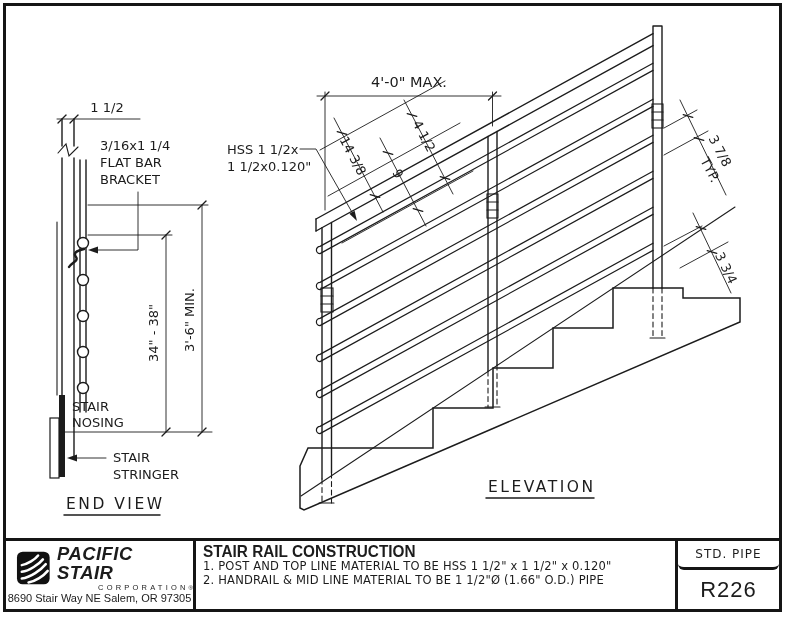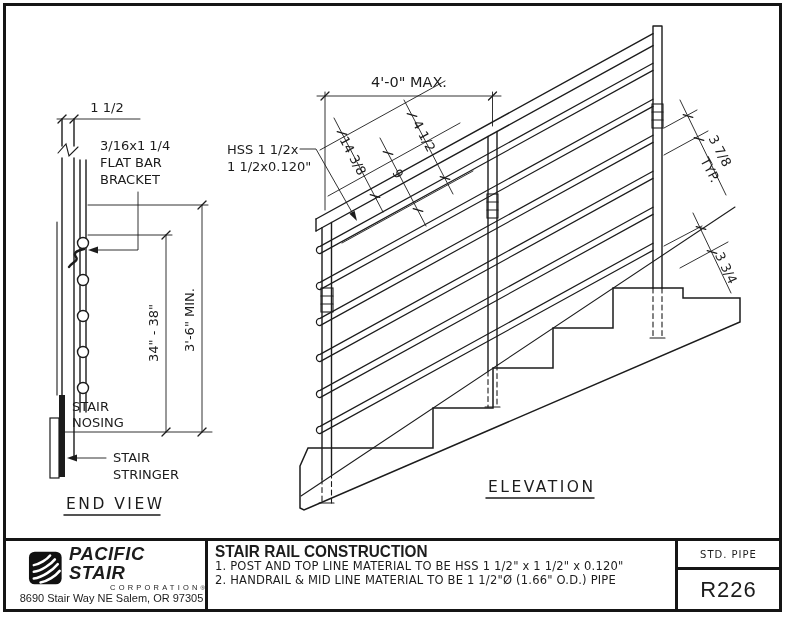--- a/index.html
+++ b/index.html
@@ -8,38 +8,38 @@
   .frame{position:absolute;left:3px;top:3px;right:3px;bottom:8px;border:3px solid #151515;}
   svg.drawing{position:absolute;left:0;top:0;}
   svg text{fill:#1c1c1c;}
   .ann{font-family:"DejaVu Sans",sans-serif;font-size:13px;}
   .ann-big{font-family:"DejaVu Sans",sans-serif;font-size:14.5px;}
   .view-title{font-family:"DejaVu Sans",sans-serif;font-size:15.5px;letter-spacing:2.5px;}
   
   .titleblock{position:absolute;left:0;right:0;bottom:0;height:68px;border-top:3px solid #151515;
               display:flex;background:#fff;}
   .tb-cell{box-sizing:border-box;}
-  .tb-left{width:190px;border-right:3px solid #151515;padding-top:3px;margin-left:12px;}
+  .tb-left{width:190px;border-right:3px solid #151515;padding-top:3px;}
   .tb-brand{display:flex;align-items:center;padding-left:10px;}
   .brand-text{margin-left:6px;}
   .brand-name{font-family:"Liberation Sans",sans-serif;font-style:italic;font-weight:bold;
               font-size:19px;letter-spacing:.5px;line-height:1;transform:scaleX(.97);transform-origin:left;}
   .brand-sub{font-family:"Liberation Sans",sans-serif;font-size:7.5px;letter-spacing:3.2px;
              margin-top:1px;text-align:right;}
   .brand-sub .reg{font-size:6px;letter-spacing:0;}
   .tb-addr{font-family:"Liberation Sans",sans-serif;font-size:11px;text-align:center;
            line-height:1.05;margin-top:1px;}
   .tb-mid{flex:1;border-right:3px solid #151515;padding:1px 22px 0 7px;overflow:hidden;}
   .tb-heading{font-family:"Liberation Sans",sans-serif;font-weight:bold;font-size:16.5px;
               line-height:1.1;transform:scaleX(.93);transform-origin:left;}
   .tb-note{font-family:"DejaVu Sans",sans-serif;font-size:12px;line-height:1.13;
            letter-spacing:.2px;white-space:nowrap;transform:scaleX(.96);transform-origin:left;}
   .tb-right{width:101px;display:flex;flex-direction:column;}
   .tb-spec{height:26px;border-bottom:3px solid #151515;display:flex;align-items:center;
-           justify-content:center;font-family:"DejaVu Sans",sans-serif;font-size:10px;letter-spacing:1px;}
+           justify-content:center;font-family:"DejaVu Sans",sans-serif;font-size:12px;letter-spacing:1px;border-radius:6px;}
   .tb-sheet{flex:1;display:flex;align-items:center;justify-content:center;
             font-family:"Liberation Sans",sans-serif;font-size:22px;letter-spacing:1px;}
 </style>
 </head>
 <body>
 
 <div class="sheet">
   <div class="frame">
 
     <svg class="drawing" width="767" height="532" viewBox="6 6 767 532" fill="none" stroke="#1c1c1c" stroke-width="1.4" stroke-linecap="round">

